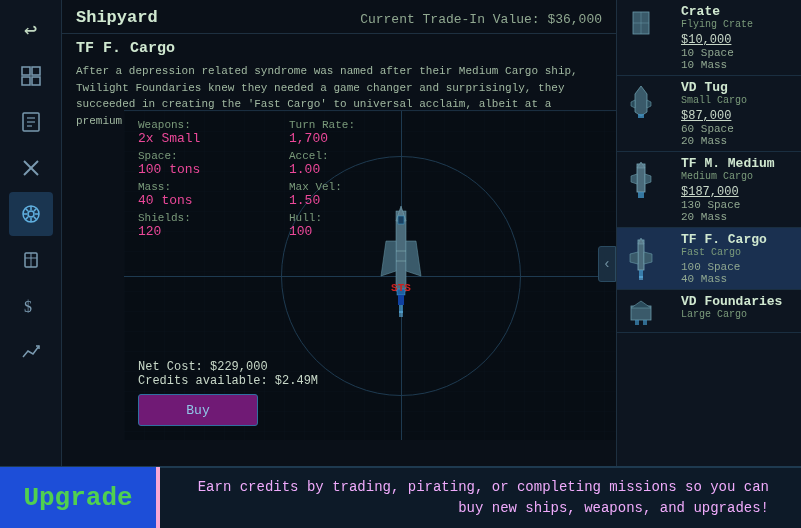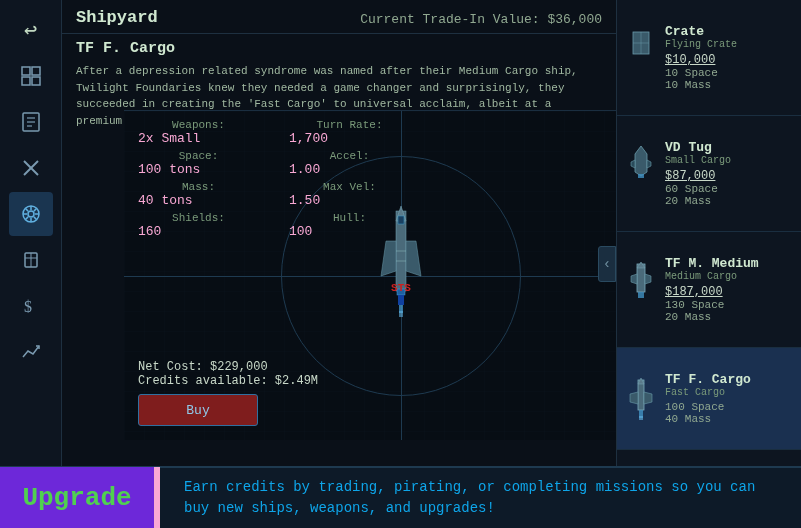--- a/index.html
+++ b/index.html
@@ -82,22 +82,22 @@
 
     
     #ship-desc {
       padding: 2px 14px 8px 14px;
       font-size: 11px;
       color: #a0b8a0;
       line-height: 1.5;
       max-width: 540px;
     }
     .stat-group { display: flex; flex-direction: column; gap: 1px; }
-    .stat-label { font-size: 11px; color: #7a9a7a; text-align: center; }
-    .stat-value { font-size: 13px; color: #f9a8d4; }
+    .stat-label { font-size: 11px; color: #7a9a7a; }
+    .stat-value { font-size: 13px; color: #ec4899; }
 
     
     #ship-display {
       position: absolute;
       left: 62px;
       top: 110px;
       width: 554px;
       height: 330px;
       background: #070d14;
       border-top: 1px solid #1a2e40;
@@ -165,21 +165,21 @@
     }
     .cost-line { font-size: 12px; color: #c8d8c8; }
 
     
     #buy-btn {
       position: absolute;
       left: 14px;
       bottom: 14px;
       width: 120px;
       height: 32px;
-      background: #7f1d1d;
+      background: #701a75;
       border: 1px solid #3070a0;
       color: #90c8e8;
       font-family: 'Courier New', Courier, monospace;
       font-size: 13px;
       cursor: pointer;
       border-radius: 3px;
     }
 
     
     #right-panel {
@@ -187,26 +187,26 @@
       right: 0; top: 0;
       width: 185px;
       height: 528px;
       background: #0d1520;
       border-left: 1px solid #1e3040;
       overflow-y: auto;
       overflow-x: hidden;
     }
 
     .ship-card {
-      padding: 24px 8px;
+      padding: 4px 8px;
       border-bottom: 1px solid #1a2e40;
       cursor: pointer;
       display: flex;
       align-items: flex-start;
-      gap: 8px;
+      gap: 24px;
     }
     .ship-card.active { background: #1a3050; }
 
     .ship-card-icon {
       width: 32px;
       min-width: 32px;
       display: flex;
       align-items: center;
       justify-content: center;
       padding-top: 4px;
@@ -248,37 +248,38 @@
       background: #0d1a28;
       border-top: 2px solid #1e3a50;
       display: flex;
       align-items: center;
       gap: 0;
     }
 
     #upgrade-label {
       width: 160px;
       height: 62px;
-      background: #6d28d9;
+      background: #1d4ed8;
       display: flex;
       align-items: center;
       justify-content: center;
       font-size: 26px;
       font-weight: bold;
       color: #50d050;
-      border-right: 6px solid #f9a8d4;
+      border-right: 4px solid #f9a8d4;
       flex-shrink: 0;
     }
 
     #upgrade-desc {
       flex: 1;
-      padding: 0 24px;
+      padding: 0 32px;
       font-size: 14px;
-      color: #0ea5e9;
+      color: #f0abfc;
       line-height: 1.5;
+      text-align: right;
     }
 
     
     svg.bg-grid {
       position: absolute;
       inset: 0;
       width: 100%;
       height: 100%;
       opacity: 0.3;
     }
@@ -417,21 +418,21 @@
         <div>
           <div class="stat-label">Mass:</div>
           <div class="stat-value">40 tons</div>
         </div>
         <div>
           <div class="stat-label">Max Vel:</div>
           <div class="stat-value">1.50</div>
         </div>
         <div>
           <div class="stat-label">Shields:</div>
-          <div class="stat-value">160</div>
+          <div class="stat-value">120</div>
         </div>
         <div>
           <div class="stat-label">Hull:</div>
           <div class="stat-value">100</div>
         </div>
       </div>
     </div>
 
     <div id="costs-overlay">
       <div class="cost-line">Net Cost: $229,000</div>

